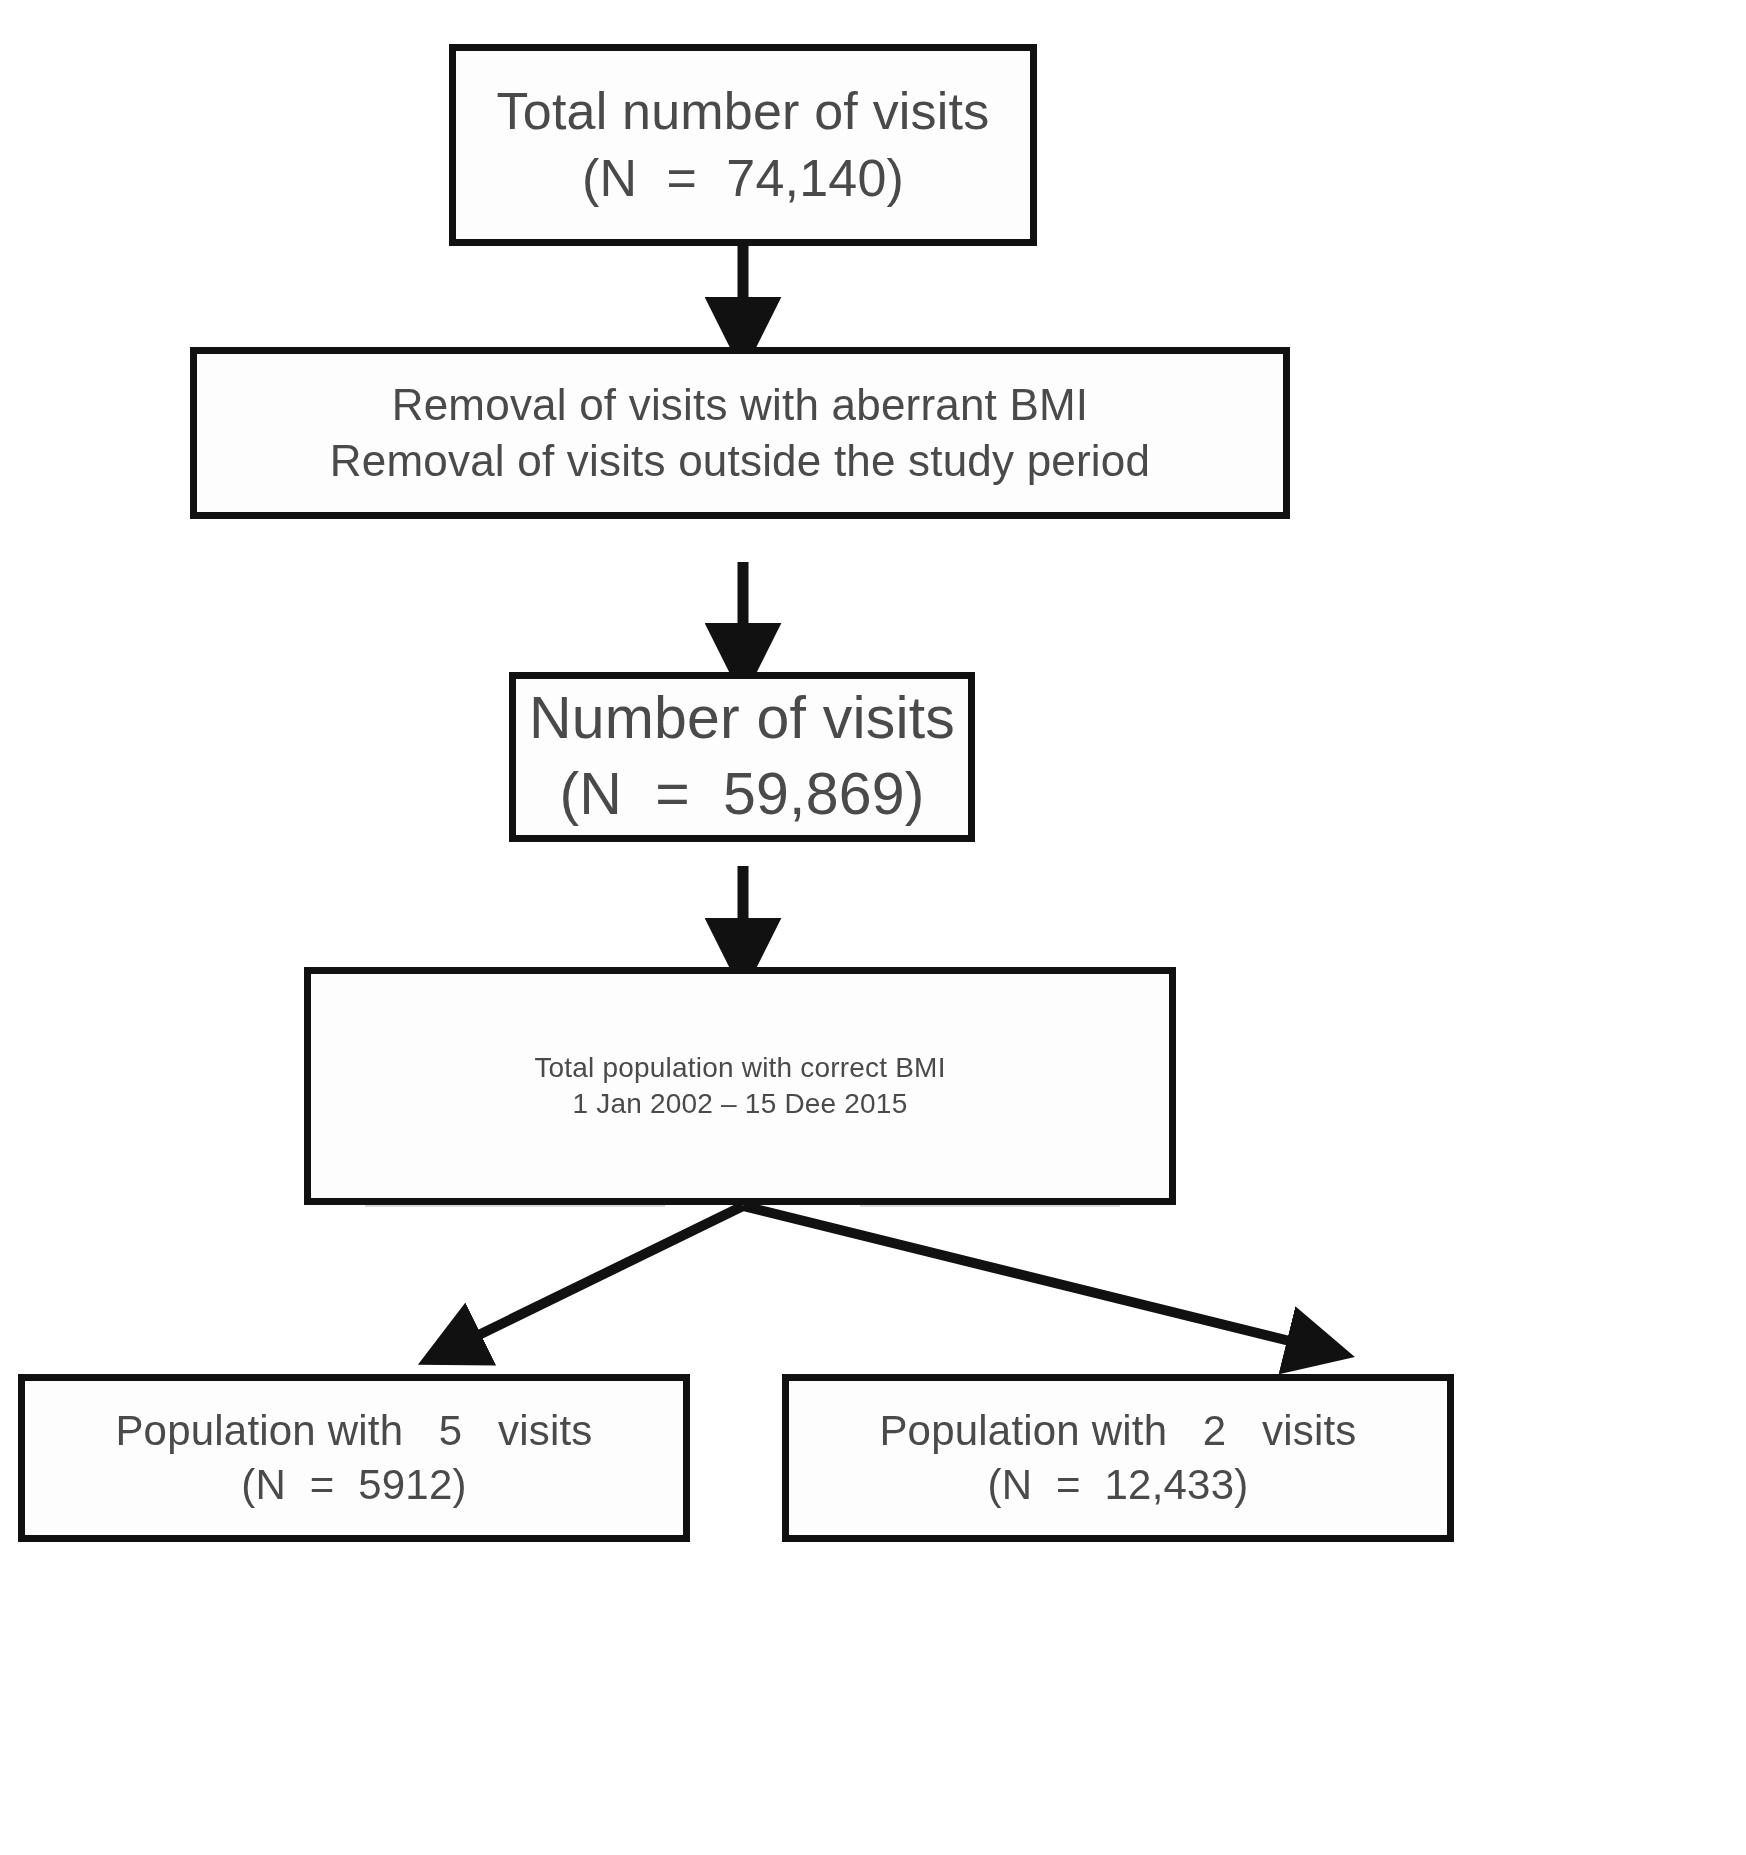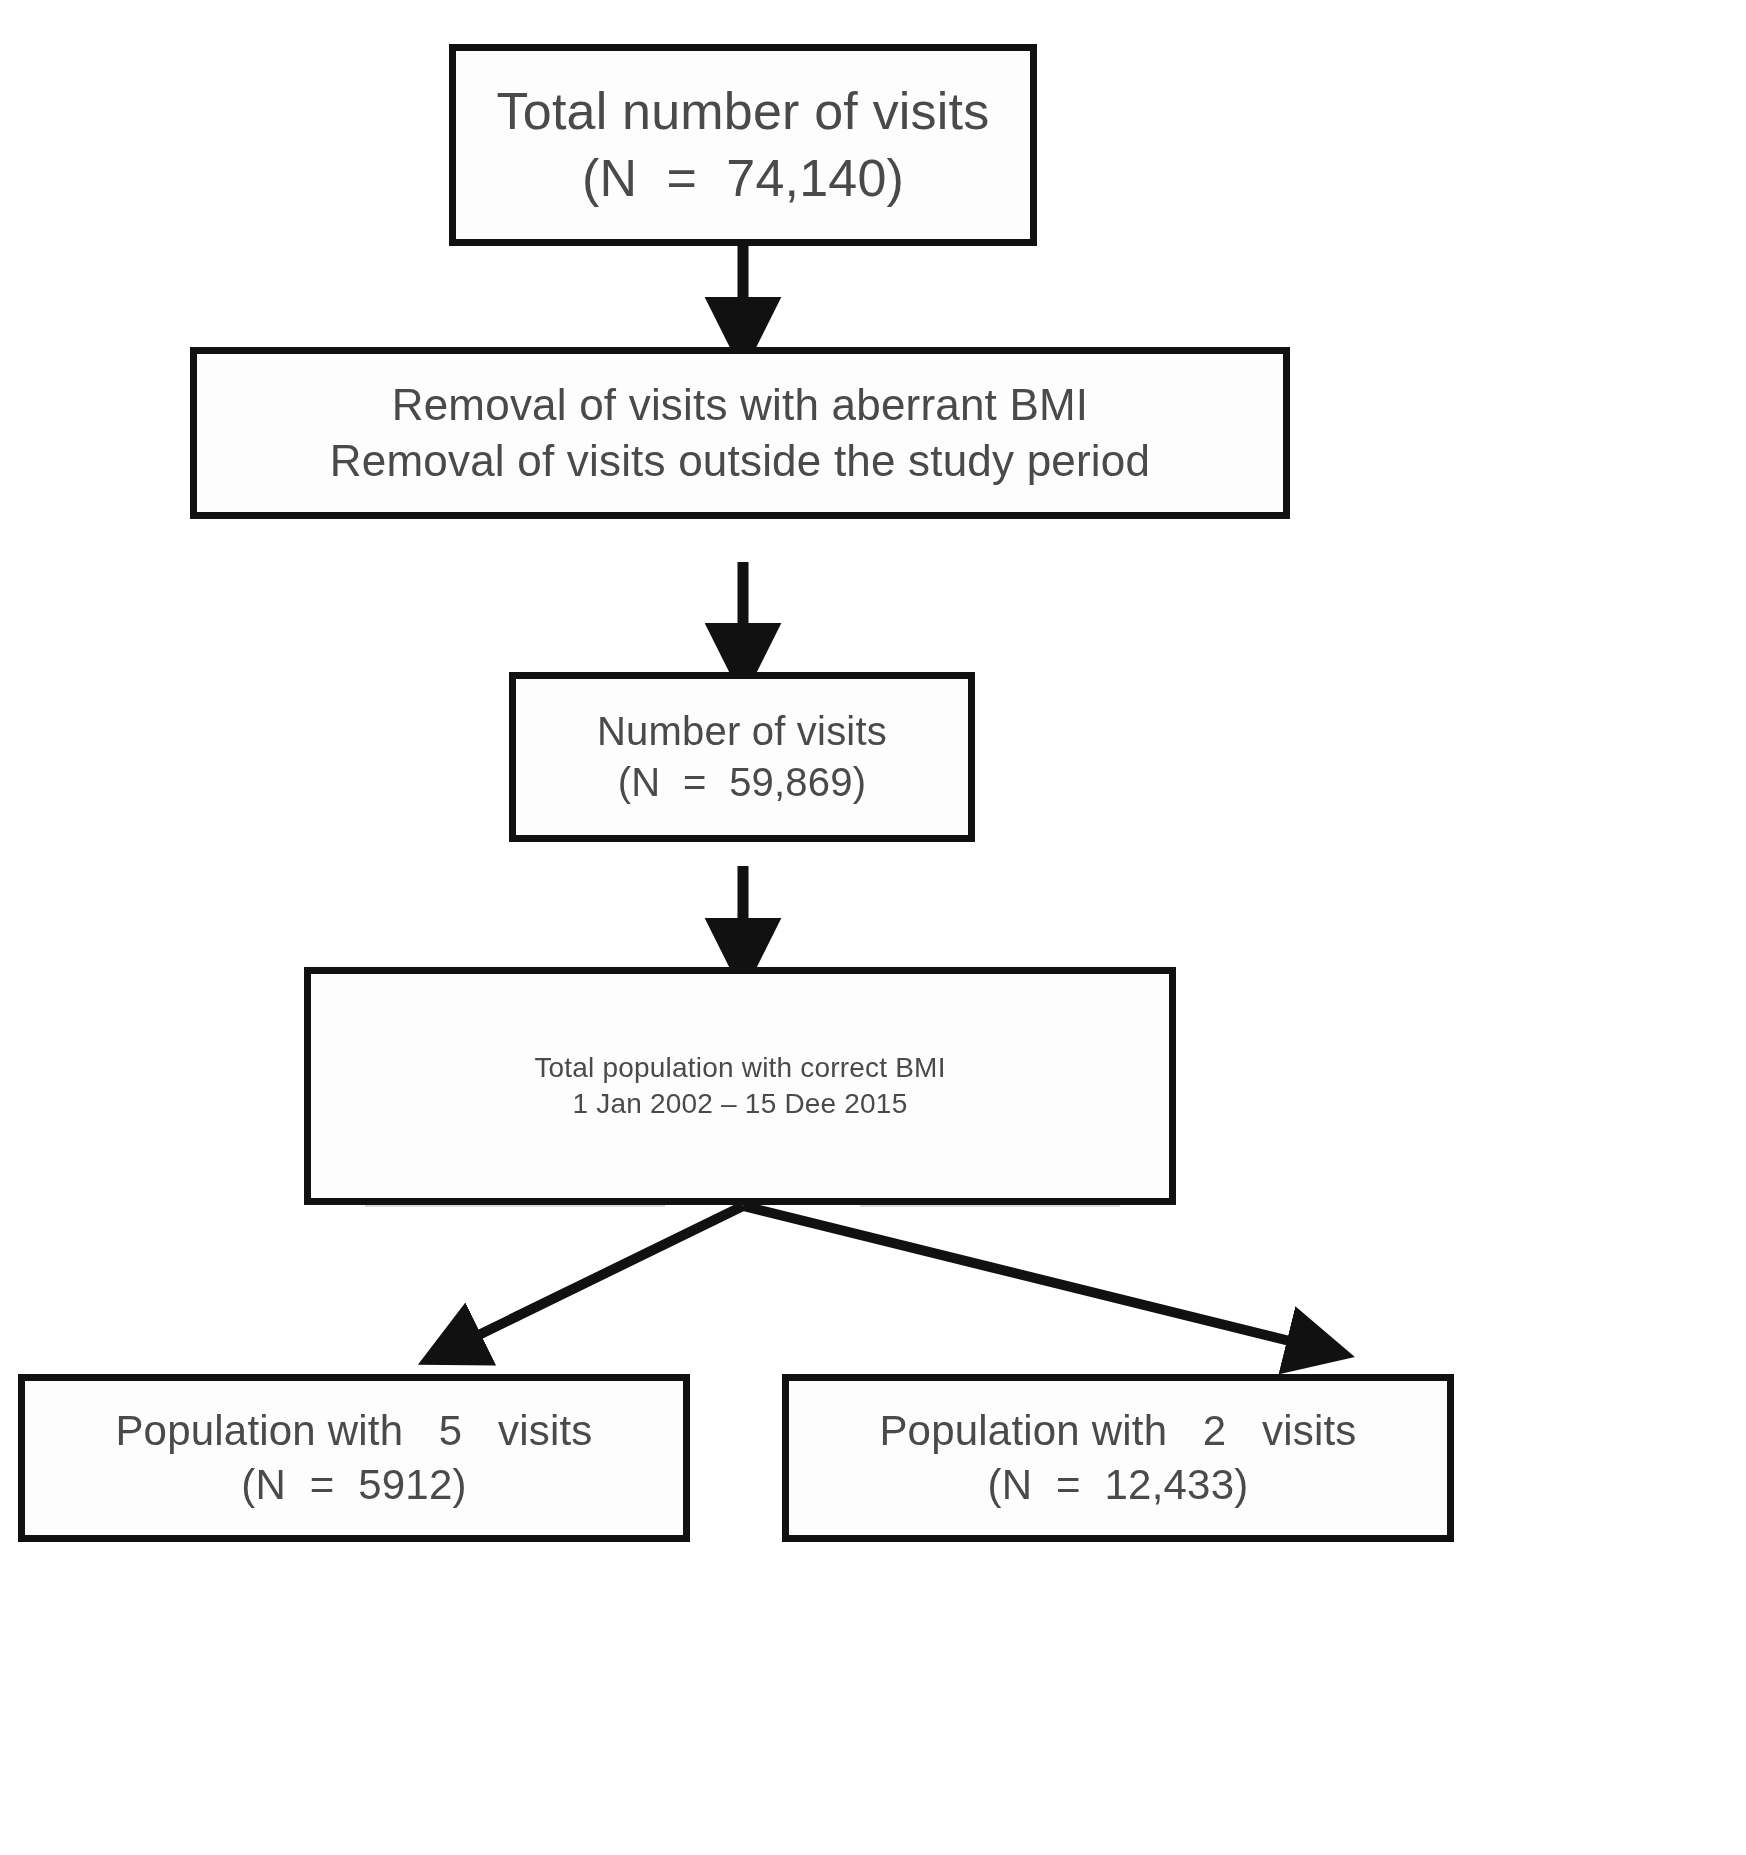--- a/index.html
+++ b/index.html
@@ -49,21 +49,21 @@
     left: 449px;  top: 16px;   width: 588px;  height: 202px;
     font-size: 52px;
     margin-top: 28px;
   }
   #node-removal-criteria {
     left: 190px;  top: 347px;  width: 1100px; height: 172px;
     font-size: 44px;
   }
   #node-visits-count {
     left: 509px;  top: 672px;  width: 466px;  height: 170px;
-    font-size: 40px;
+    font-size: 59px;
   }
   #node-total-population {
     left: 304px;  top: 967px;  width: 872px;  height: 238px;
     font-size: 28px;
   }
   #node-population-4-visits {
     left: 18px;   top: 1374px; width: 672px;  height: 168px;
     font-size: 42px;
   }
   #node-population-2-visits {

